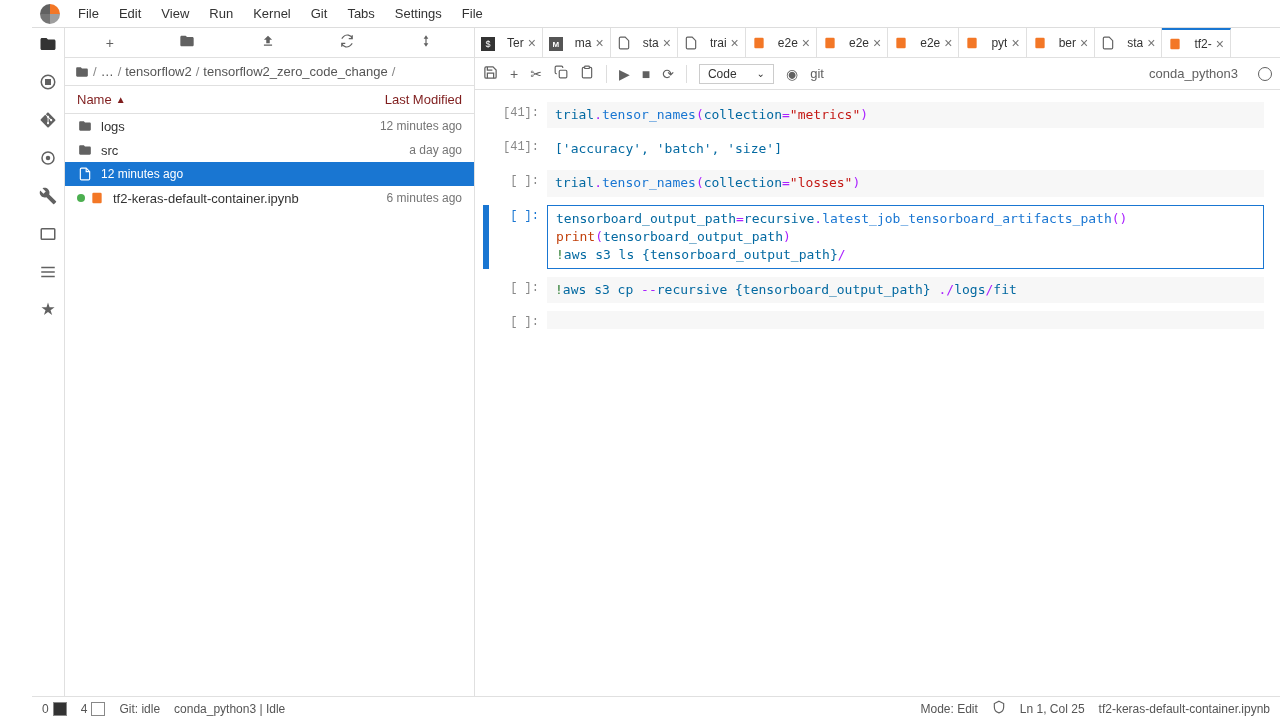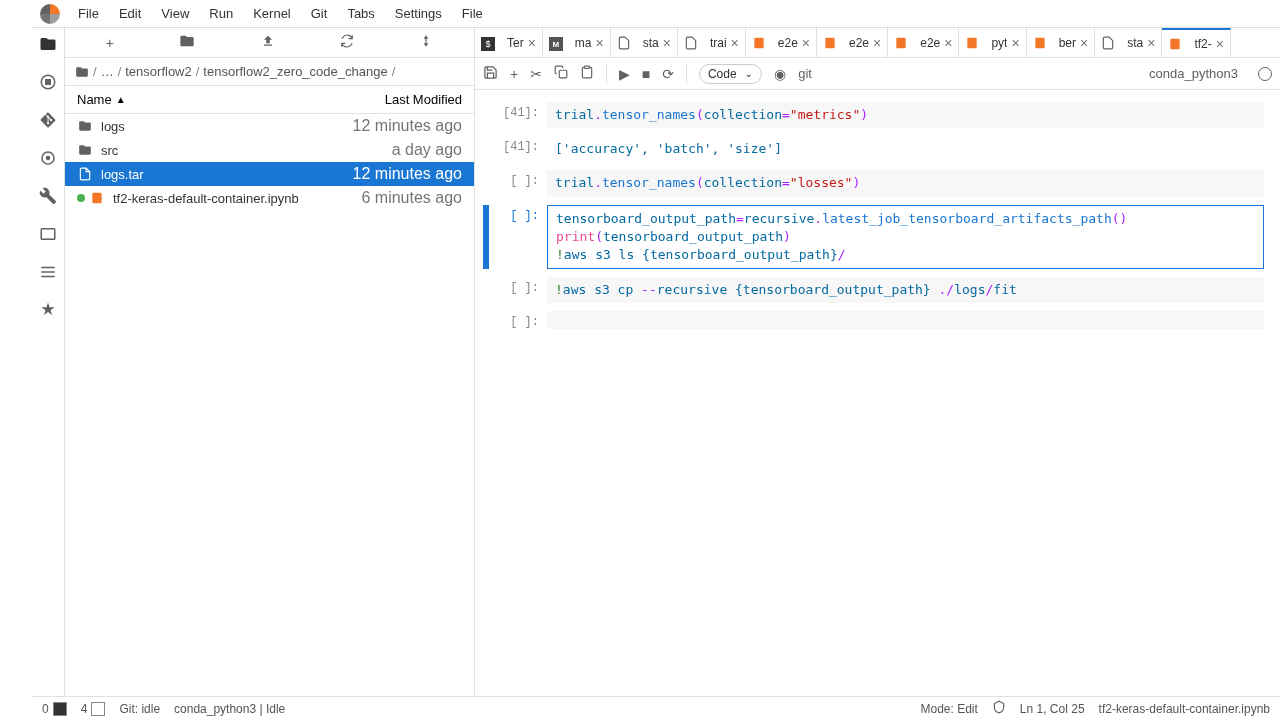--- a/index.html
+++ b/index.html
@@ -19,69 +19,69 @@
 .activity-icon { width: 20px; height: 20px; color: #616161; display: flex; align-items: center; justify-content: center; cursor: pointer; }
 .activity-icon svg { width: 18px; height: 18px; }
 .activity-icon.active { color: #333; }
 
 
 .file-panel { width: 410px; border-right: 1px solid #e0e0e0; display: flex; flex-direction: column; background: #fff; }
 .file-toolbar { display: flex; align-items: center; justify-content: space-around; height: 30px; border-bottom: 1px solid #e0e0e0; padding: 0 8px; }
 .file-toolbar span { color: #616161; cursor: pointer; font-size: 14px; }
 .breadcrumb { display: flex; align-items: center; height: 28px; padding: 0 10px; border-bottom: 1px solid #e0e0e0; font-size: 13px; color: #555; gap: 4px; }
 .breadcrumb .sep { color: #888; }
-.file-header { display: flex; align-items: center; height: 28px; border-bottom: 1px solid #e0e0e0; padding: 0 12px; font-size: 13px; color: #000000; }
+.file-header { display: flex; align-items: center; height: 28px; border-bottom: 1px solid #e0e0e0; padding: 0 12px; font-size: 13px; color: #7f1d1d; }
 .file-header .col-name { flex: 1; display: flex; align-items: center; gap: 4px; }
 .file-header .col-mod { }
 .file-list { flex: 1; overflow: auto; }
 .file-row { display: flex; align-items: center; height: 24px; padding: 0 12px; font-size: 13px; cursor: pointer; }
 .file-row.selected { background: #1976d2; color: #fff; }
 .file-row .fi { width: 16px; height: 16px; margin-right: 8px; display: inline-flex; align-items: center; justify-content: center; }
 .file-row .dot { width: 8px; height: 8px; border-radius: 50%; margin-right: 4px; }
 .file-row .fname { flex: 1; }
-.file-row .fmod { color: #757575; font-size: 16px; }
+.file-row .fmod { color: #757575; font-size: 12px; }
 .file-row.selected .fmod { color: #fff; }
 
 
 .editor-area { flex: 1; display: flex; flex-direction: column; overflow: hidden; }
 
 
 .tab-row { display: flex; align-items: center; height: 30px; border-bottom: 1px solid #e0e0e0; overflow: hidden; }
 .tab { display: flex; align-items: center; height: 100%; padding: 0 6px; border-right: 1px solid #e0e0e0; font-size: 12px; gap: 4px; cursor: pointer; min-width: 0; }
 .tab.active { background: #fff; border-top: 2px solid #1976d2; }
 .tab .ticon { width: 14px; height: 14px; display: inline-block; }
 .tab .tlabel { max-width: 28px; overflow: hidden; white-space: nowrap; margin-left: 8px; }
 .tab .tclose { color: #757575; font-size: 14px; cursor: pointer; }
 
 
 .nb-toolbar { display: flex; align-items: center; height: 32px; border-bottom: 1px solid #e0e0e0; padding: 0 8px; gap: 12px; }
 .nb-toolbar .tb { color: #616161; cursor: pointer; font-size: 14px; }
 .nb-toolbar .sep { width: 1px; height: 18px; background: #ddd; }
-.cell-type { display: flex; align-items: center; border: 1px solid #ccc; border-radius: 10px; padding: 2px 8px; font-size: 12px; gap: 8px; }
+.cell-type { display: flex; align-items: center; border: 1px solid #ccc; border-radius: 0; padding: 2px 8px; font-size: 12px; gap: 20px; }
 .nb-toolbar .spacer { flex: 1; }
 .kernel-name { font-size: 13px; color: #616161; margin-right: 8px; }
 .kernel-ind { width: 14px; height: 14px; border: 1.5px solid #616161; border-radius: 50%; }
 
 
 .notebook { flex: 1; overflow: auto; padding: 12px 16px 12px 8px; font-family: "SF Mono", Monaco, Consolas, monospace; }
 .cell { display: flex; margin-bottom: 8px; position: relative; }
 .cell .gutter { width: 6px; margin-right: 2px; }
 .cell.active .gutter { background: #1976d2; }
 .cell .prompt { width: 56px; text-align: right; padding-right: 8px; font-size: 12px; color: #888; padding-top: 4px; flex-shrink: 0; font-family: Liberation Mono, monospace; }
 .cell.active .prompt { color: #1976d2; }
 .cell .content { flex: 1; padding: 4px 8px; font-size: 13px; line-height: 1.4; white-space: pre; overflow-x: auto; }
 .cell.code .content { background: #f7f7f7; }
 .cell.active.code .content { background: #fff; border: 1.5px solid #1976d2; }
 .cell.output .content { background: #fff; }
 
 
 .c-id { color: #0369a1; }
 .c-attr { color: #1976d2; }
 .c-str { color: #c41a16; }
-.c-fn { color: #ec4899; }
+.c-fn { color: #c2410c; }
 .c-op { color: #aa22ff; }
 .c-magic { color: #2e7d32; }
 .c-ext { color: #1976d2; }
 
 
 .statusbar { height: 24px; border-top: 1px solid #e0e0e0; display: flex; align-items: center; padding: 0 10px; font-size: 12px; color: #555; gap: 14px; background: #fff; }
 .statusbar .sb-icon { display: inline-flex; align-items: center; gap: 4px; }
 .statusbar .spacer { flex: 1; }
 .sb-box { width: 14px; height: 14px; border: 1px solid #888; display: inline-block; }
 </style>
@@ -206,21 +206,20 @@
             <span class="fname">src</span>
             <span class="fmod">a day ago</span>
           </div>
           <div class="file-row selected">
             <span class="fi">
               <svg width="14" height="14" viewBox="0 0 24 24" fill="none" stroke="currentColor" stroke-width="2">
                 <path d="M14 2H6a2 2 0 0 0-2 2v16a2 2 0 0 0 2 2h12a2 2 0 0 0 2-2V8z"></path>
                 <polyline points="14 2 14 8 20 8"></polyline>
               </svg>
             </span>
-            <span class="fname">logs.tar</span>
             <span class="fmod">12 minutes ago</span>
           </div>
           <div class="file-row">
             <span class="dot" style="background:#4caf50"></span>
             <span class="fi">
               <svg width="14" height="14" viewBox="0 0 24 24" fill="#f37726">
                 <rect x="4" y="3" width="16" height="18" rx="2"></rect>
               </svg>
             </span>
             <span class="fname">tf2-keras-default-container.ipynb</span>

